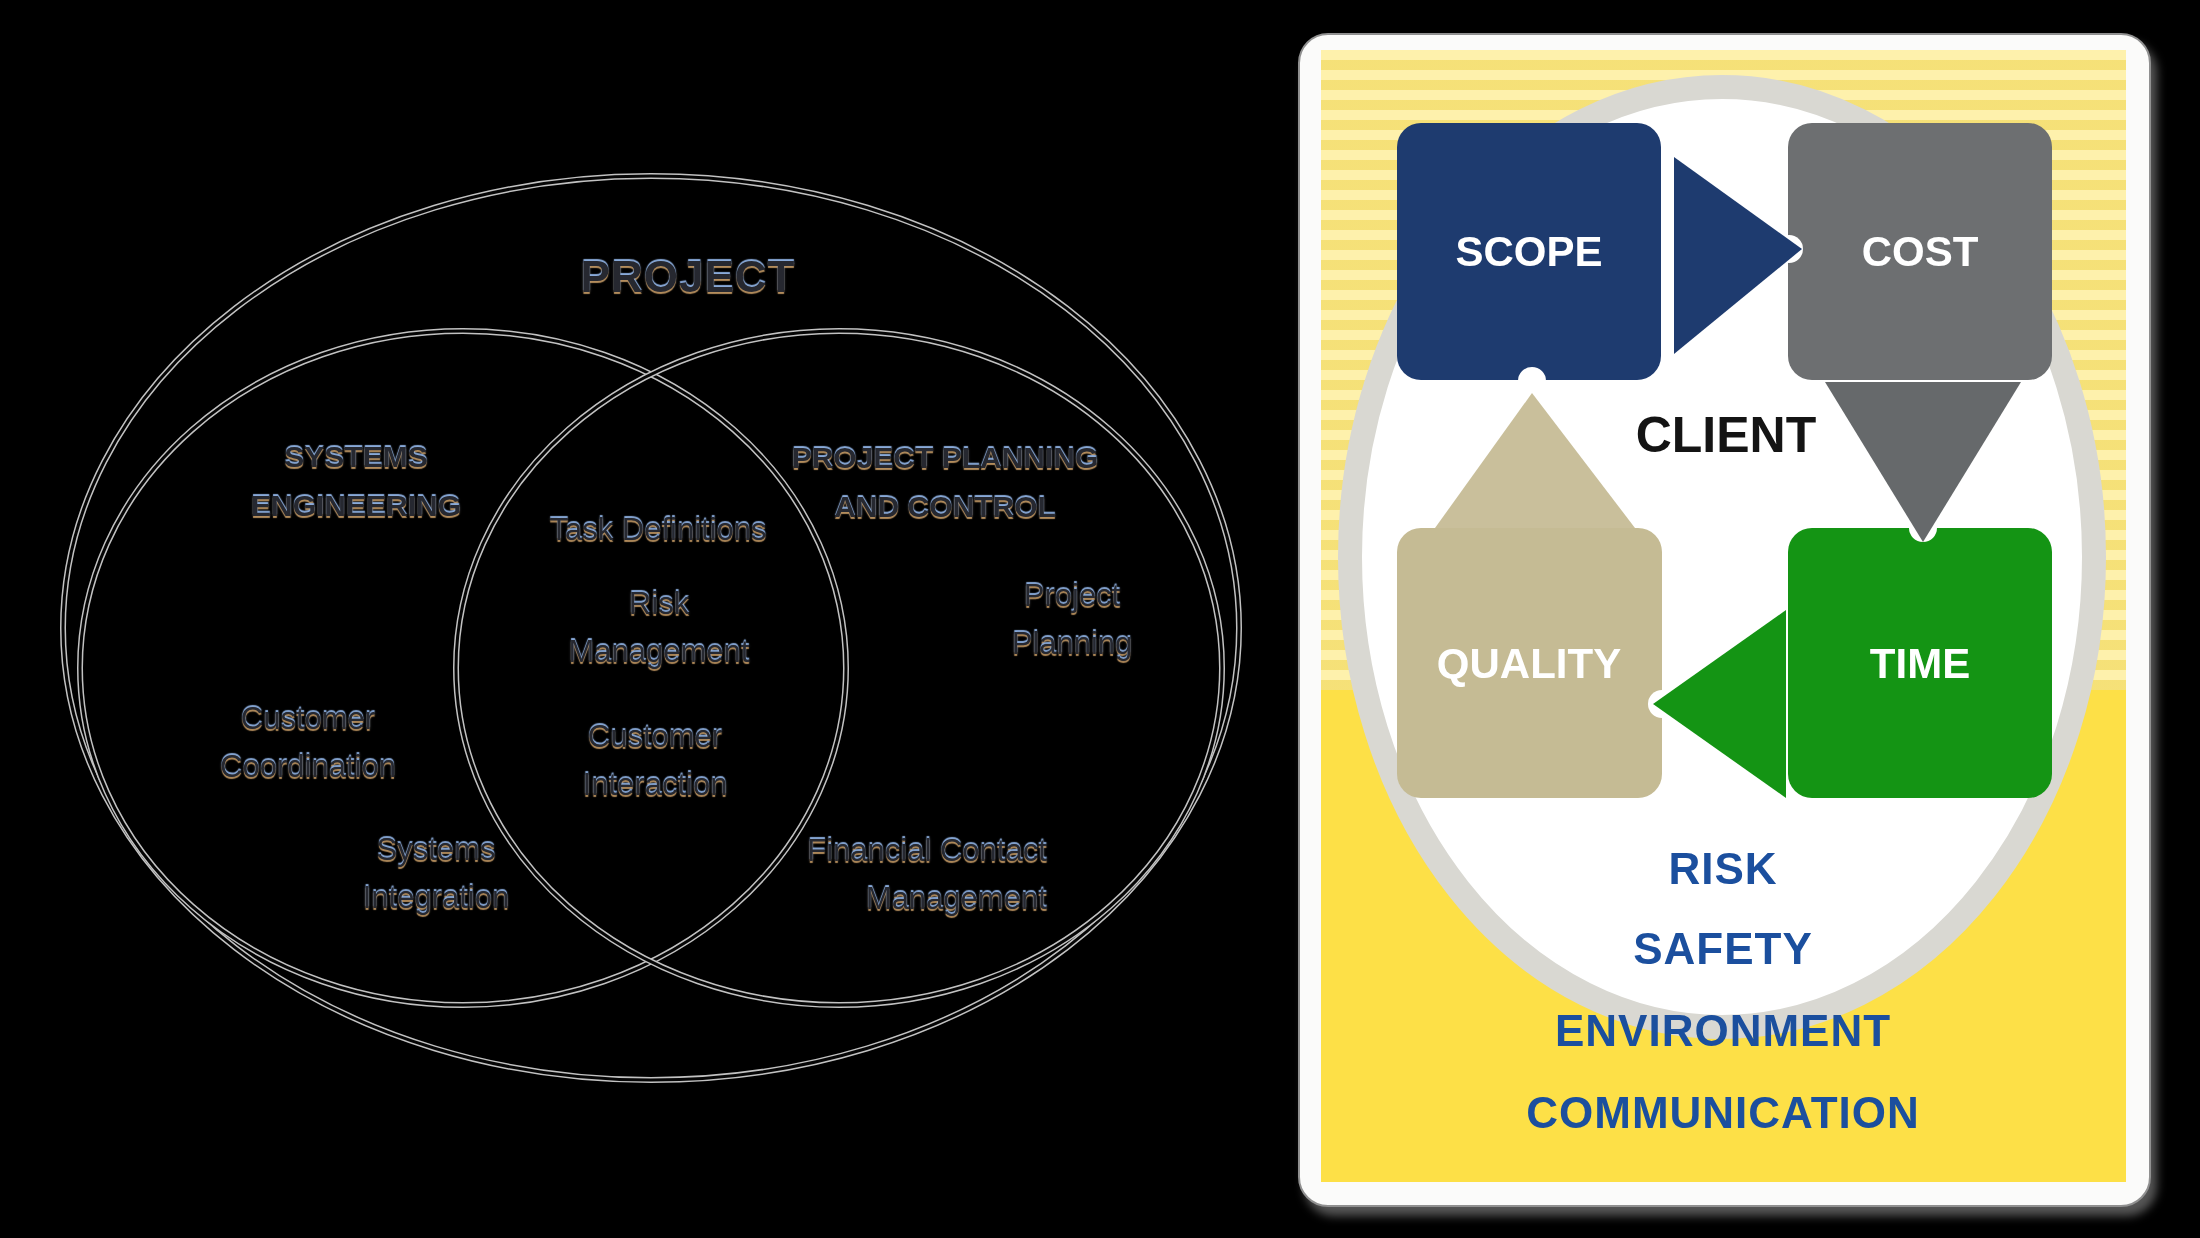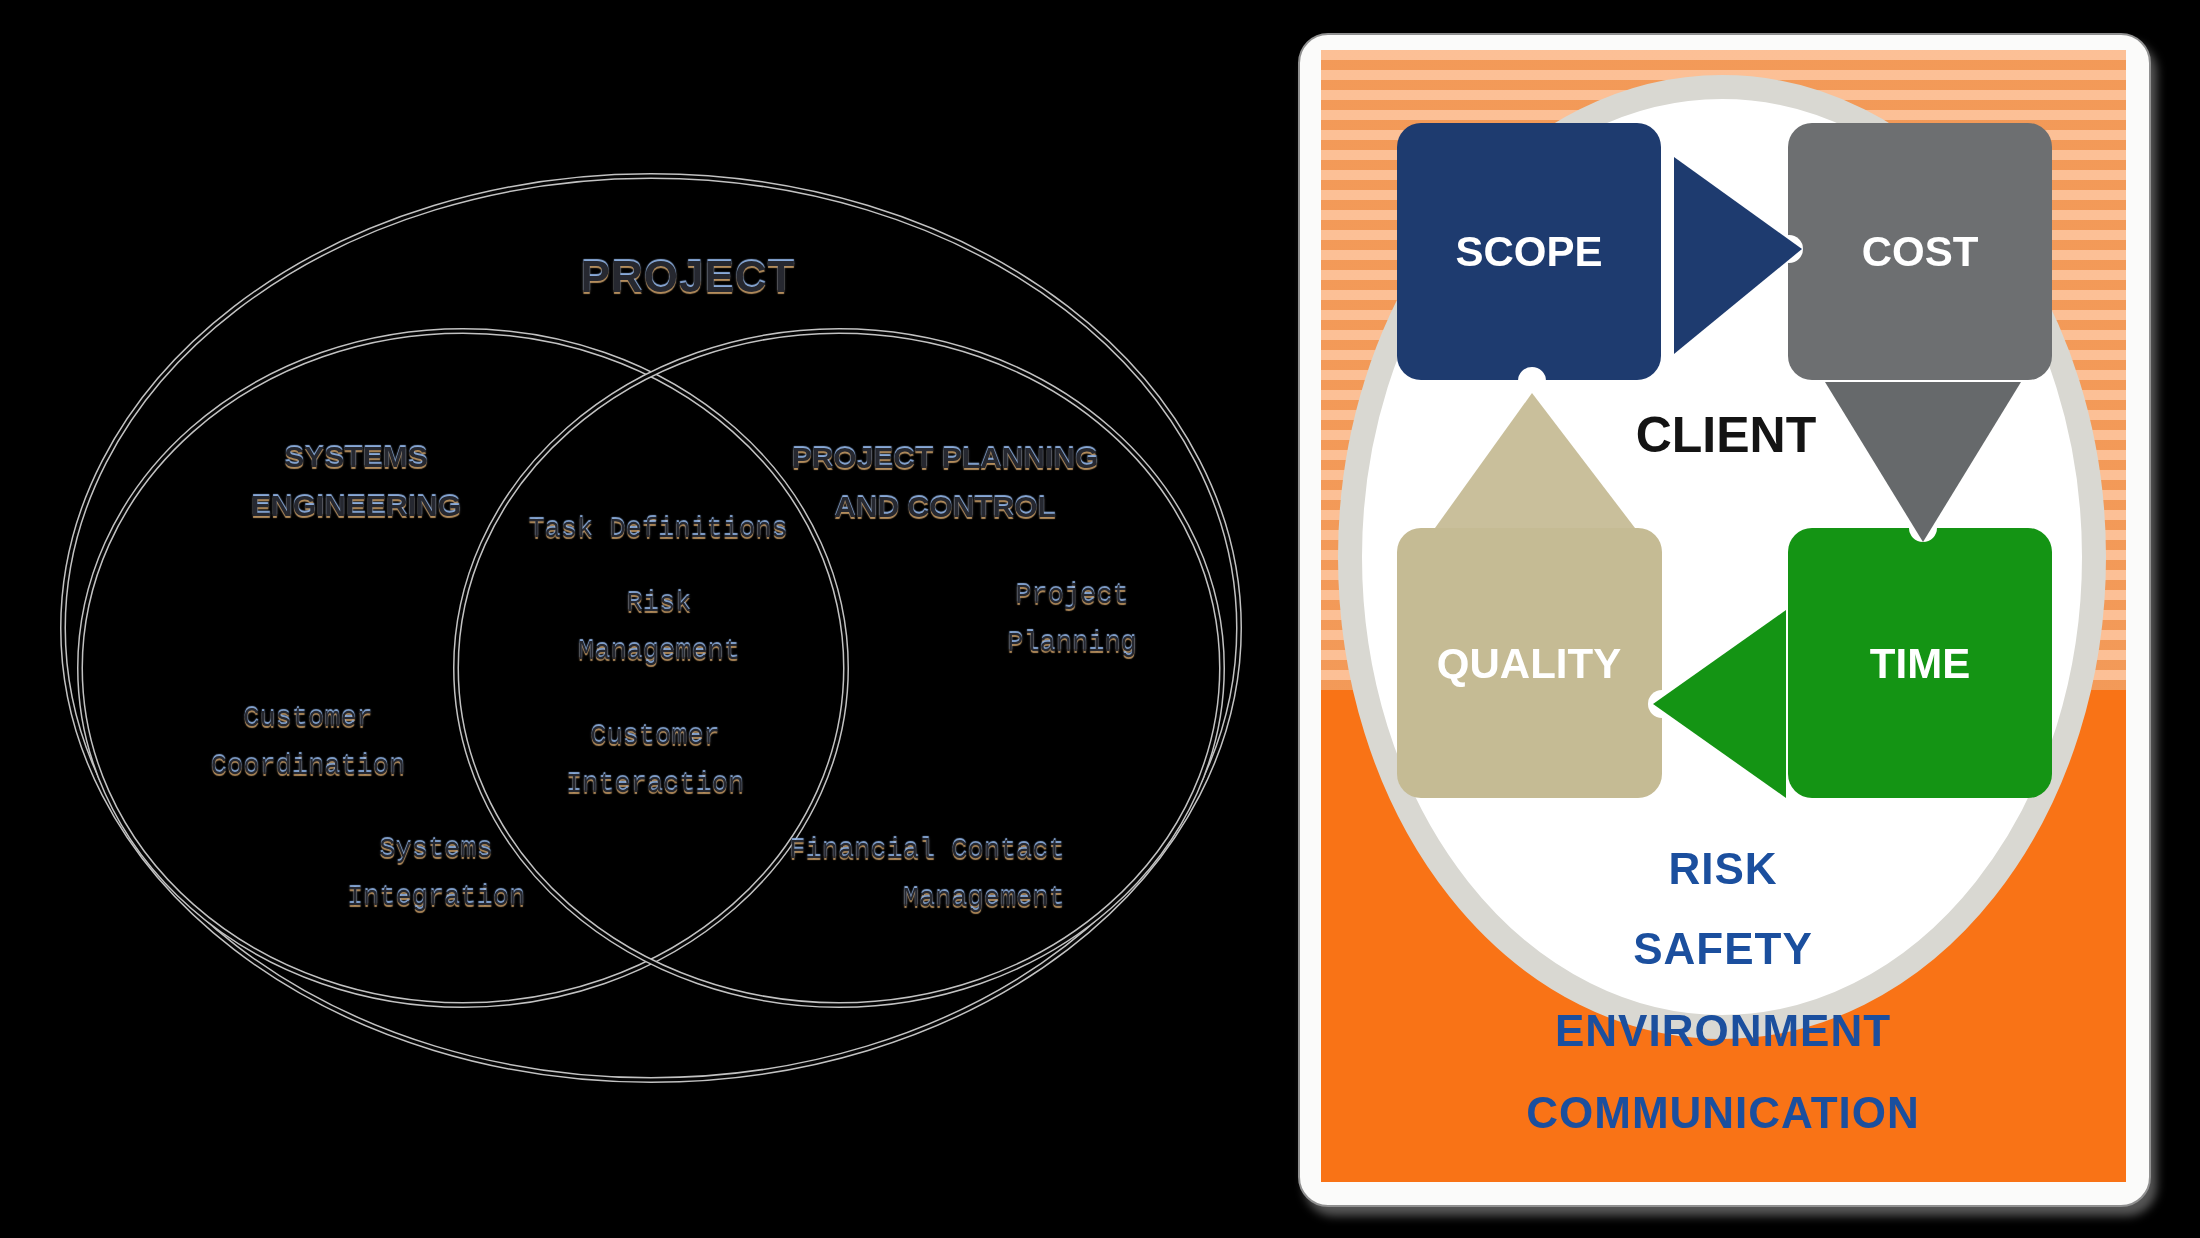--- a/index.html
+++ b/index.html
@@ -8,28 +8,28 @@
 
   
   .venn-svg{position:absolute;left:0;top:0;}
   .vlabel{position:absolute;transform:translate(-50%,-50%);text-align:center;
           white-space:pre-line;color:#262830;
           text-shadow:0 -2px 1px rgba(150,186,238,.9),
                       0  2px 1px rgba(208,162,104,.85),
                       0  0   3px rgba(215,222,240,.28);}
   .vtitle{font-weight:bold;font-size:44px;letter-spacing:1px;}
   .vhead {font-weight:bold;font-size:30px;line-height:49px;}
-  .vitem {font-size:27px;line-height:48px;font-family:Liberation Mono, monospace;}
+  .vitem {font-size:31px;line-height:48px;}
 
   
   .card{position:absolute;left:1282px;top:33px;width:853px;height:1174px;
         background:#fbfbfa;border:2px solid #909090;border-radius:30px;
         box-sizing:border-box;box-shadow:6px 9px 10px rgba(190,190,190,.45);}
   .card-inner{position:absolute;left:21px;top:15px;width:805px;height:1132px;
-        background:#f97316;overflow:hidden;}
+        background:#fde047;overflow:hidden;}
   .card-stripes{position:absolute;left:0;top:0;width:100%;height:640px;
         background:repeating-linear-gradient(180deg,
           rgba(255,255,255,.55) 0px, rgba(255,255,255,.55) 10px,
           rgba(231,226,211,.35) 10px, rgba(231,226,211,.35) 20px);}
   .cycle-svg{position:absolute;left:0;top:0;}
   .block-label{font-family:"Liberation Sans",sans-serif;font-weight:bold;font-size:42px;fill:#fff;}
   .client-label{font-family:"Liberation Sans",sans-serif;font-weight:bold;font-size:50px;}
   .footer-label{font-family:"Liberation Sans",sans-serif;font-weight:bold;font-size:44px;letter-spacing:1px;}
 </style>
 </head>

